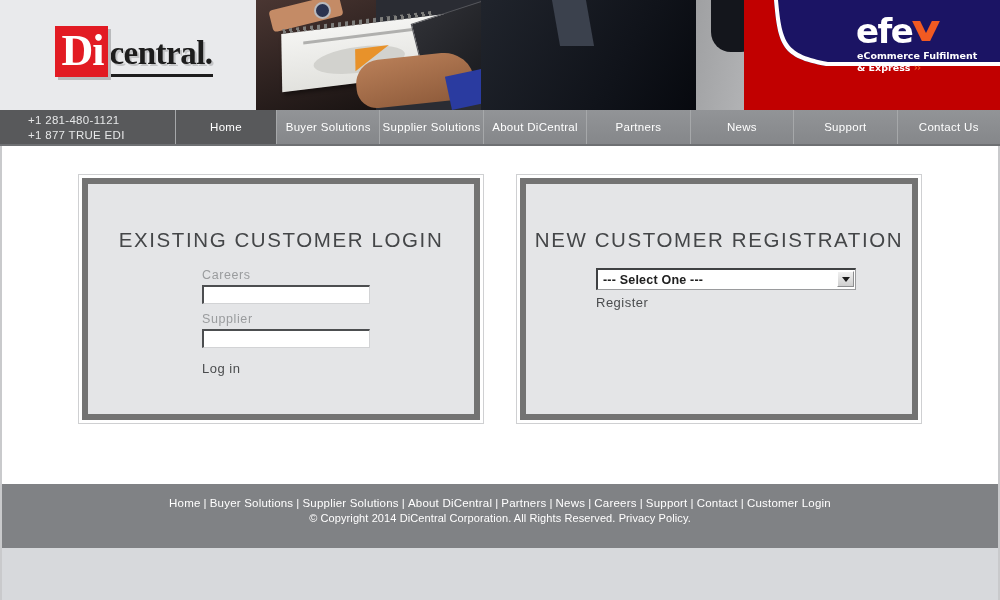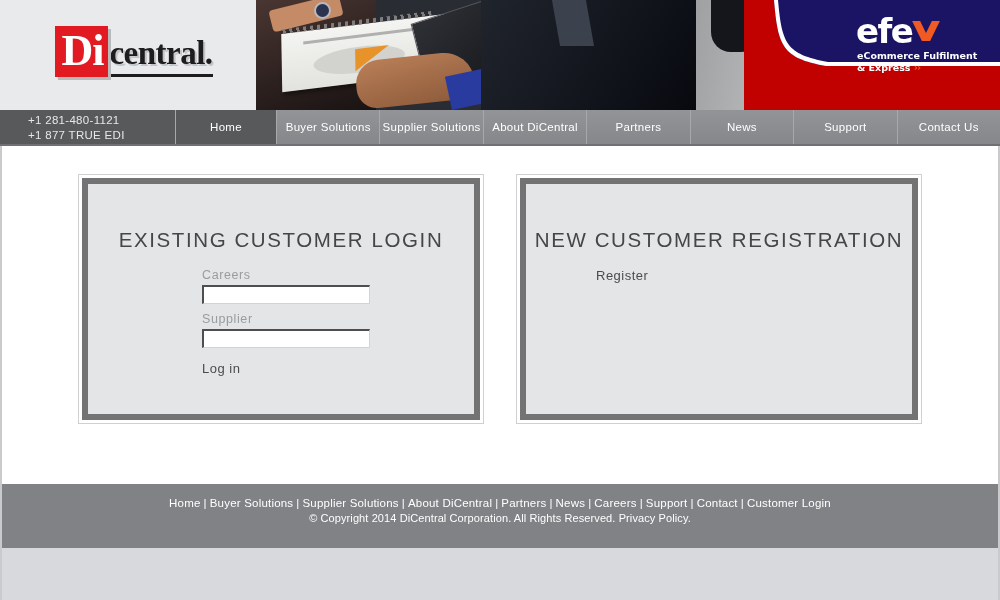--- a/index.html
+++ b/index.html
@@ -491,20 +491,26 @@
           <input class="text-input" type="text" value="" placeholder="" style="">
           <div class="field-label">Supplier</div>
           <input class="text-input" type="password" value="" placeholder="" style="">
           <a class="action-link">Log in</a>
         </div>
       </div>
 
       <div class="panel reg">
         <div class="panel-title">NEW CUSTOMER REGISTRATION</div>
         <div class="form-rows">
+          <div class="select-wrap">
+            <span class="select-text">--- Select One ---</span>
+            <span class="select-btn">
+              <span class="caret"></span>
+            </span>
+          </div>
           <a class="action-link">Register</a>
         </div>
       </div>
 
     </div>
   </div>
 
   <div class="footer">
     <div class="footer-links">
       <a>Home</a><span class="footer-sep">|</span><a>Buyer Solutions</a><span class="footer-sep">|</span><a>Supplier Solutions</a><span class="footer-sep">|</span><a>About DiCentral</a><span class="footer-sep">|</span><a>Partners</a><span class="footer-sep">|</span><a>News</a><span class="footer-sep">|</span><a>Careers</a><span class="footer-sep">|</span><a>Support</a><span class="footer-sep">|</span><a>Contact</a><span class="footer-sep">|</span><a>Customer Login</a>

